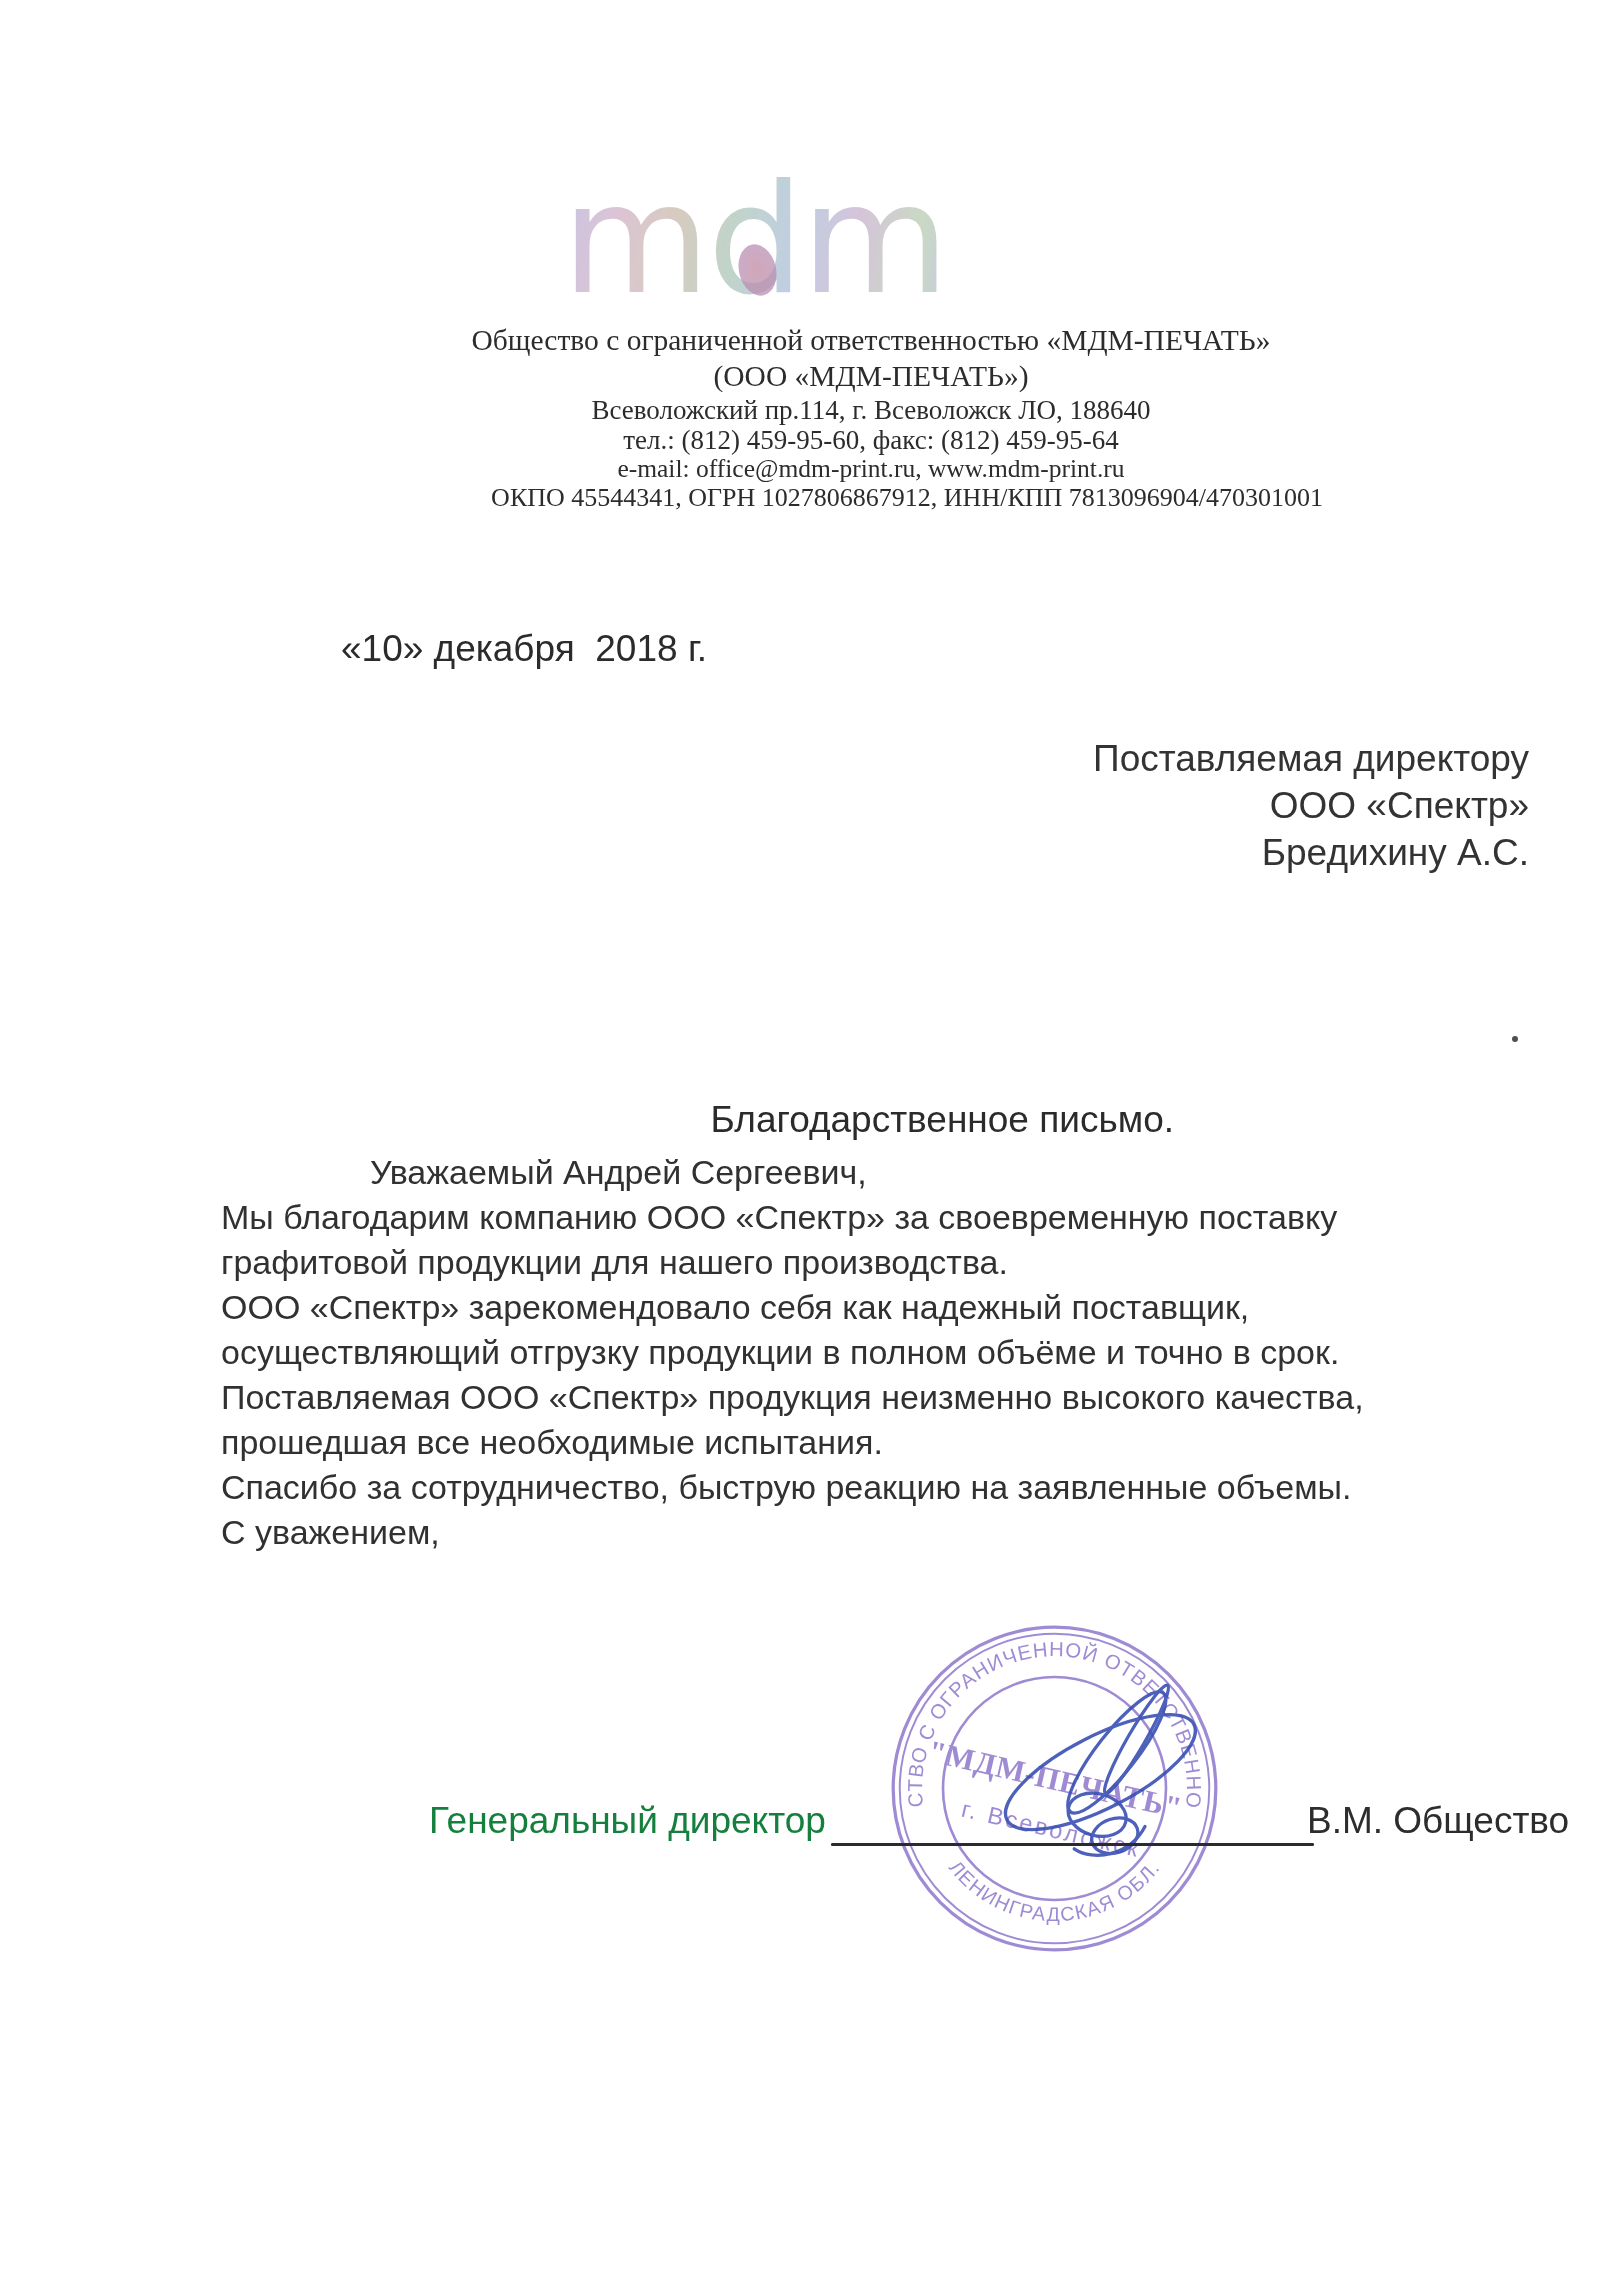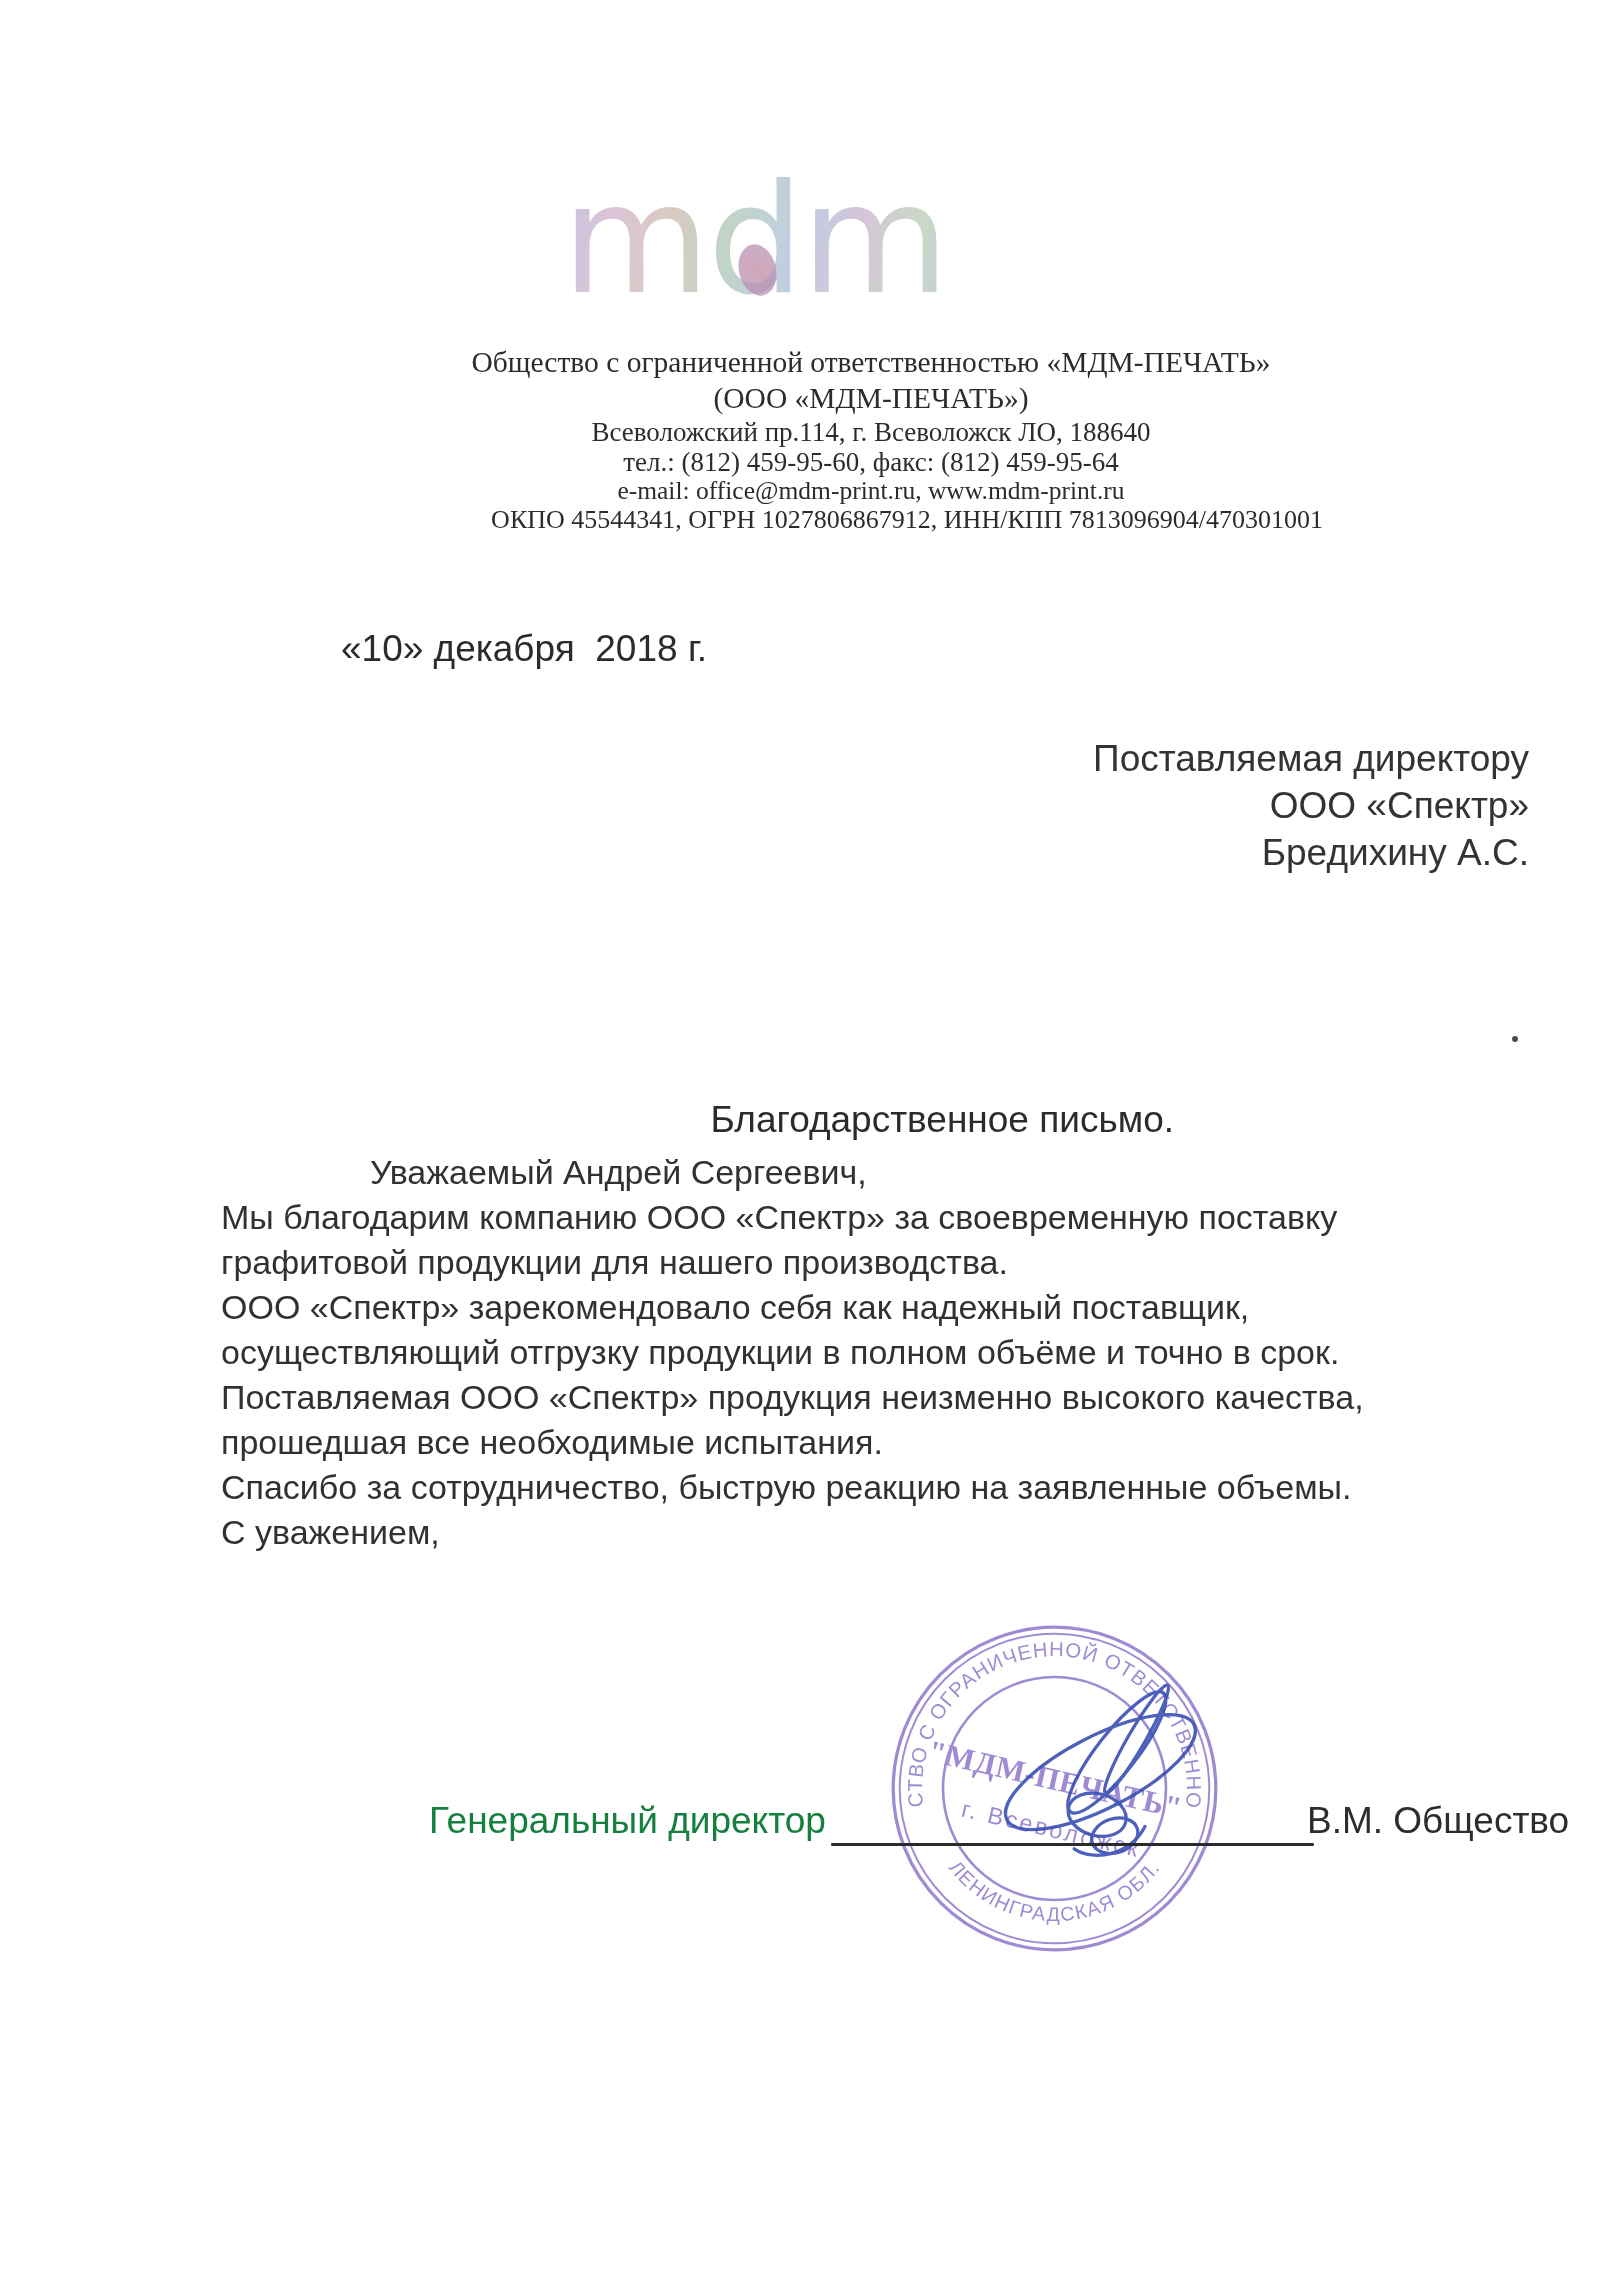--- a/index.html
+++ b/index.html
@@ -22,21 +22,21 @@
   }
   .logo-sub{
     position:absolute; left:975px; top:257px;
     font-family:"DejaVu Sans", sans-serif; font-size:66px; line-height:66px;
     letter-spacing:1.3px;
     background:linear-gradient(95deg,#aebed8 0%,#c4aec9 25%,#c9b8a3 45%,#a8c4b0 65%,#aab8d6 85%,#ceaeb8 100%);
     -webkit-background-clip:text; background-clip:text; color:transparent; opacity:.7;
   }
   
   .letterhead{
-    position:absolute; left:419px; top:345px; width:904px; text-align:center;
+    position:absolute; left:419px; top:323px; width:904px; text-align:center;
     font-family:"Liberation Serif", serif; color:#2d2b2d;
   }
   .lh1{font-size:29.5px; line-height:35px;}
   .lh2{font-size:29.5px; line-height:37px;}
   .lh3{font-size:27px; line-height:31px;}
   .lh4{font-size:27px; line-height:29px;}
   .lh5{font-size:25.5px; line-height:27.5px;}
   .lh6{font-size:26px; line-height:30px; white-space:nowrap;text-align:right;}
   
   .date-line{position:absolute; left:341px; top:628px; font-size:37px; white-space:pre-wrap; color:#2b2b2b;}

